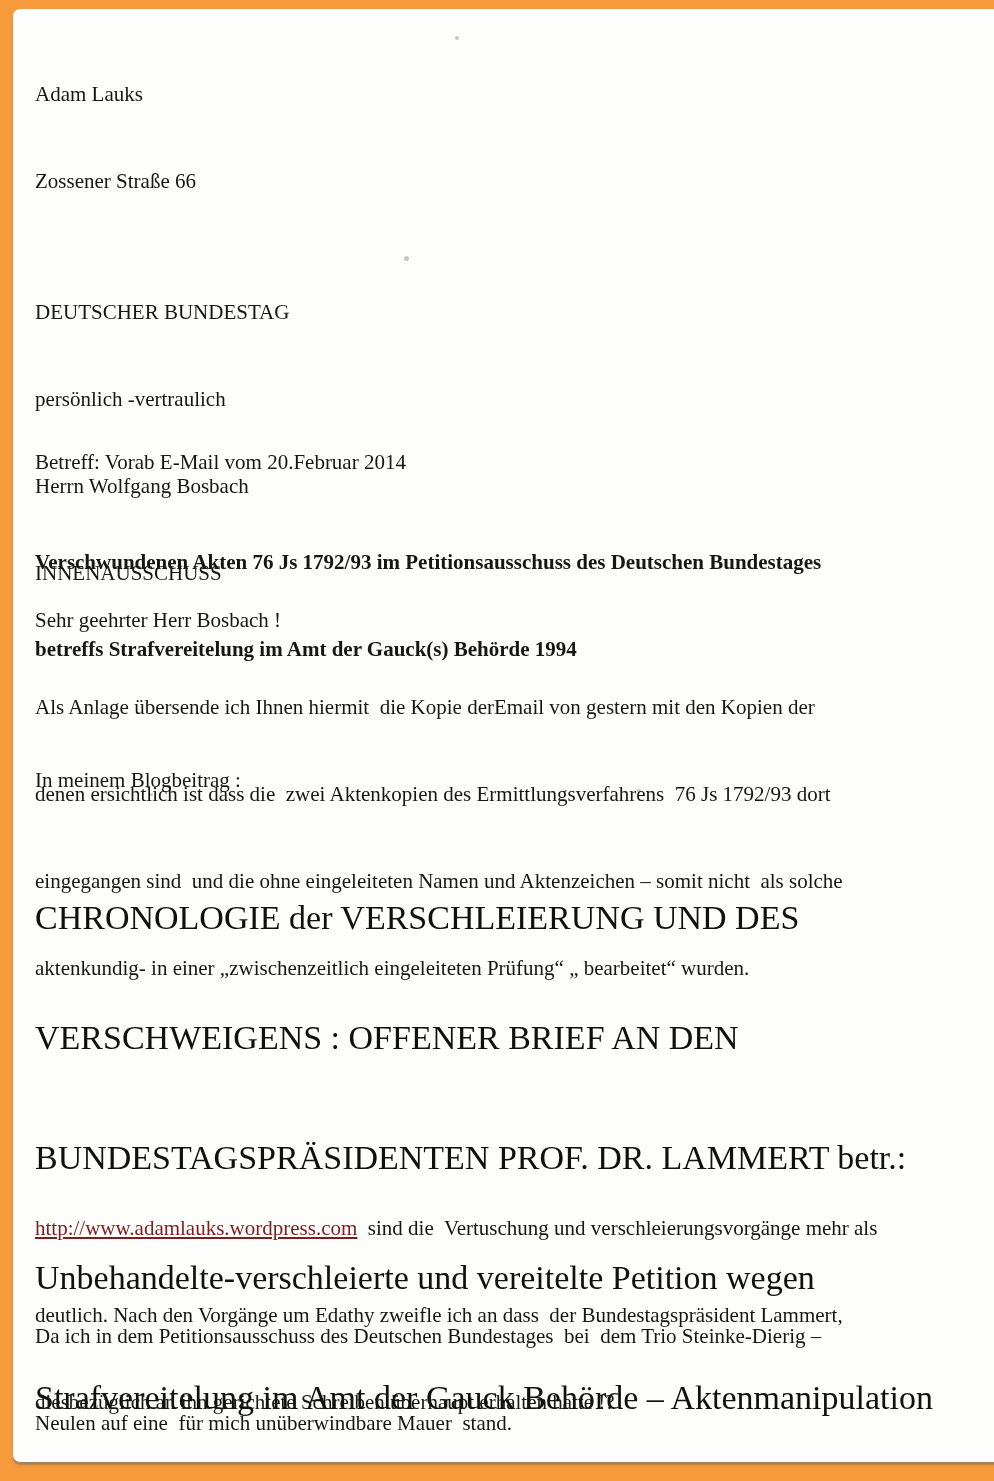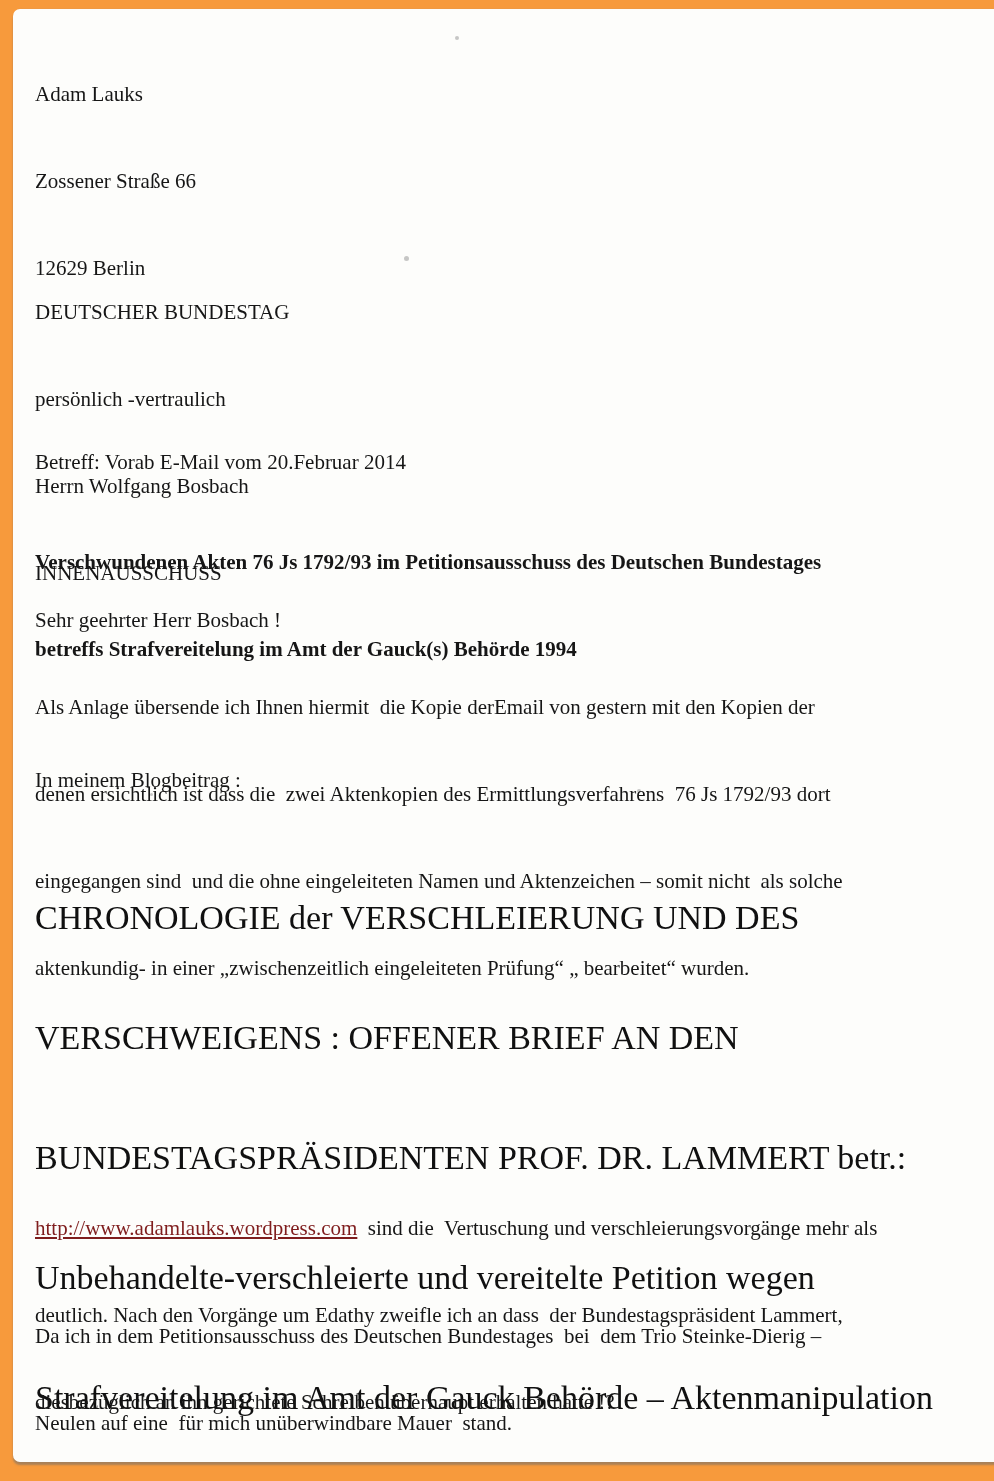--- a/index.html
+++ b/index.html
@@ -65,21 +65,20 @@
   <div class="sheet"></div>
 
   <div class="speck" style="left:455px; top:36px; width:4px; height:4px;"></div>
   <div class="speck" style="left:404px; top:256px; width:5px; height:5px;"></div>
   <div class="speck" style="left:637px; top:789px; width:4px; height:4px;"></div>
   <div class="speck" style="left:150px; top:793px; width:3px; height:3px;"></div>
 
   <div class="tblock body-text" style="top:22px;">
     <span class="tline">Adam Lauks</span>
     <span class="tline">Zossener Straße 66</span>
-    <span class="tline">12629 Berlin</span>
   </div>
 
   <div class="tblock body-text" style="top:240px;">
     <span class="tline">DEUTSCHER BUNDESTAG</span>
     <span class="tline">persönlich -vertraulich</span>
     <span class="tline">Herrn Wolfgang Bosbach</span>
     <span class="tline">INNENAUSSCHUSS</span>
   </div>
 
 

